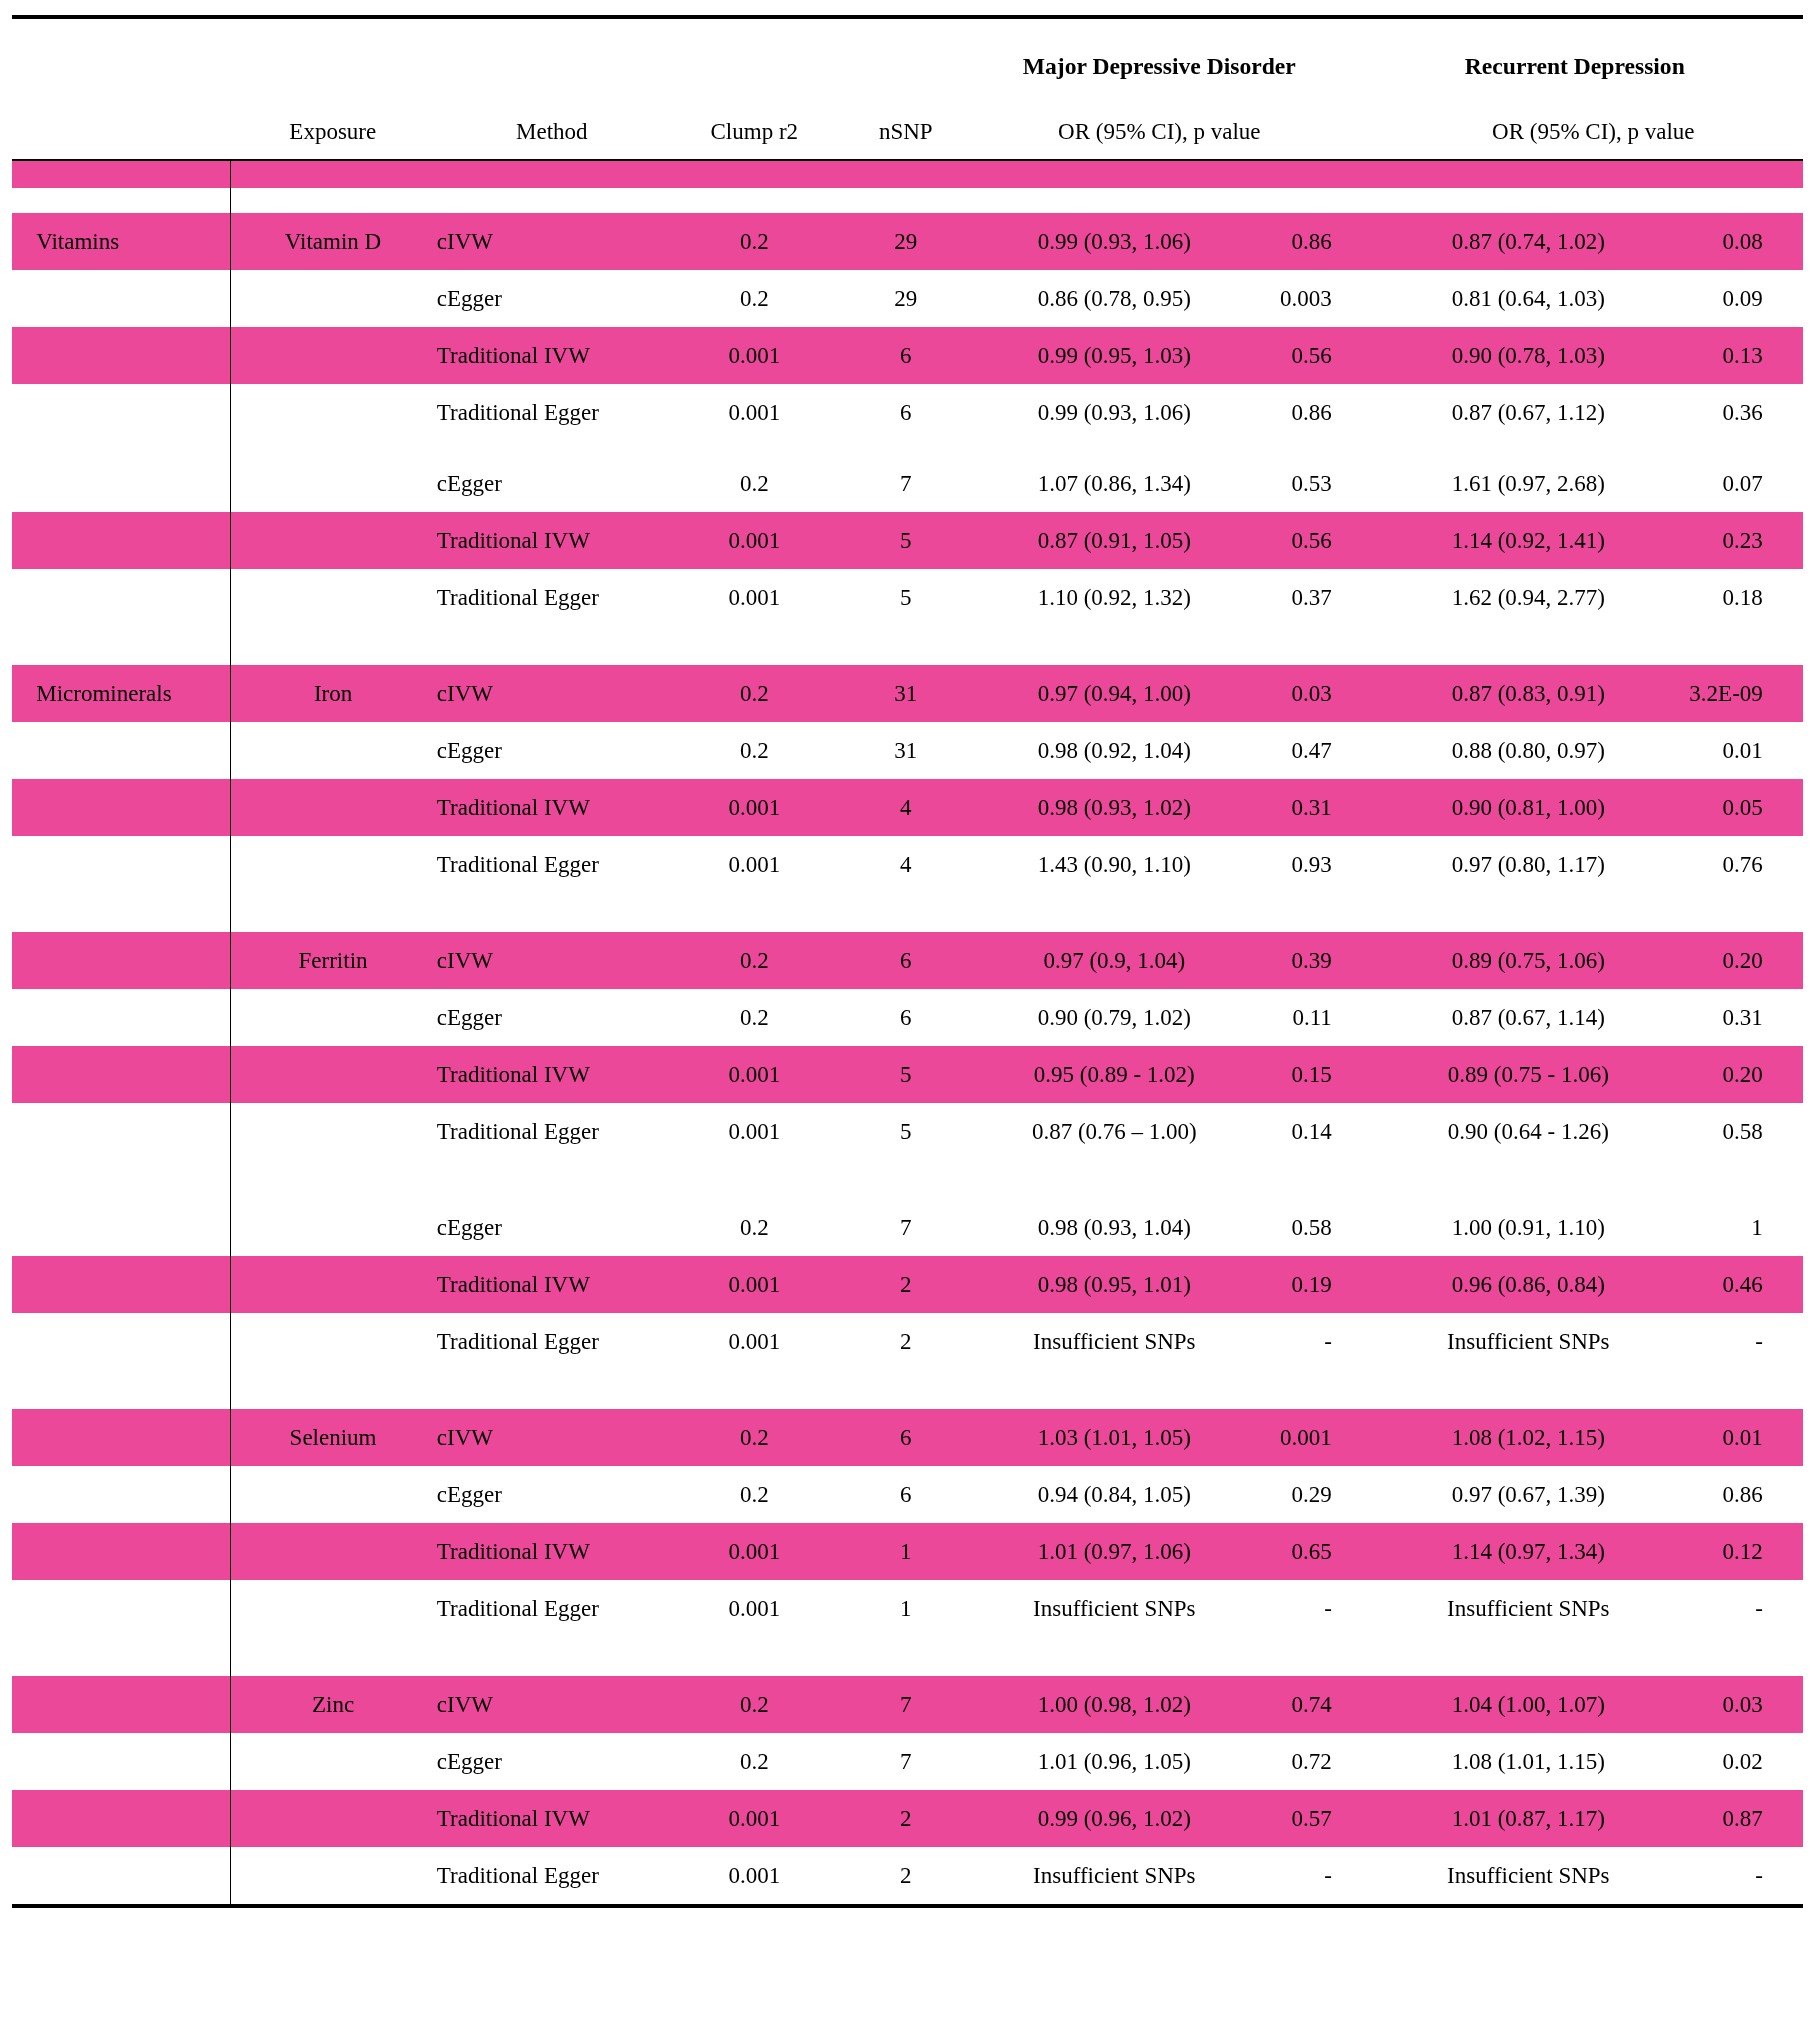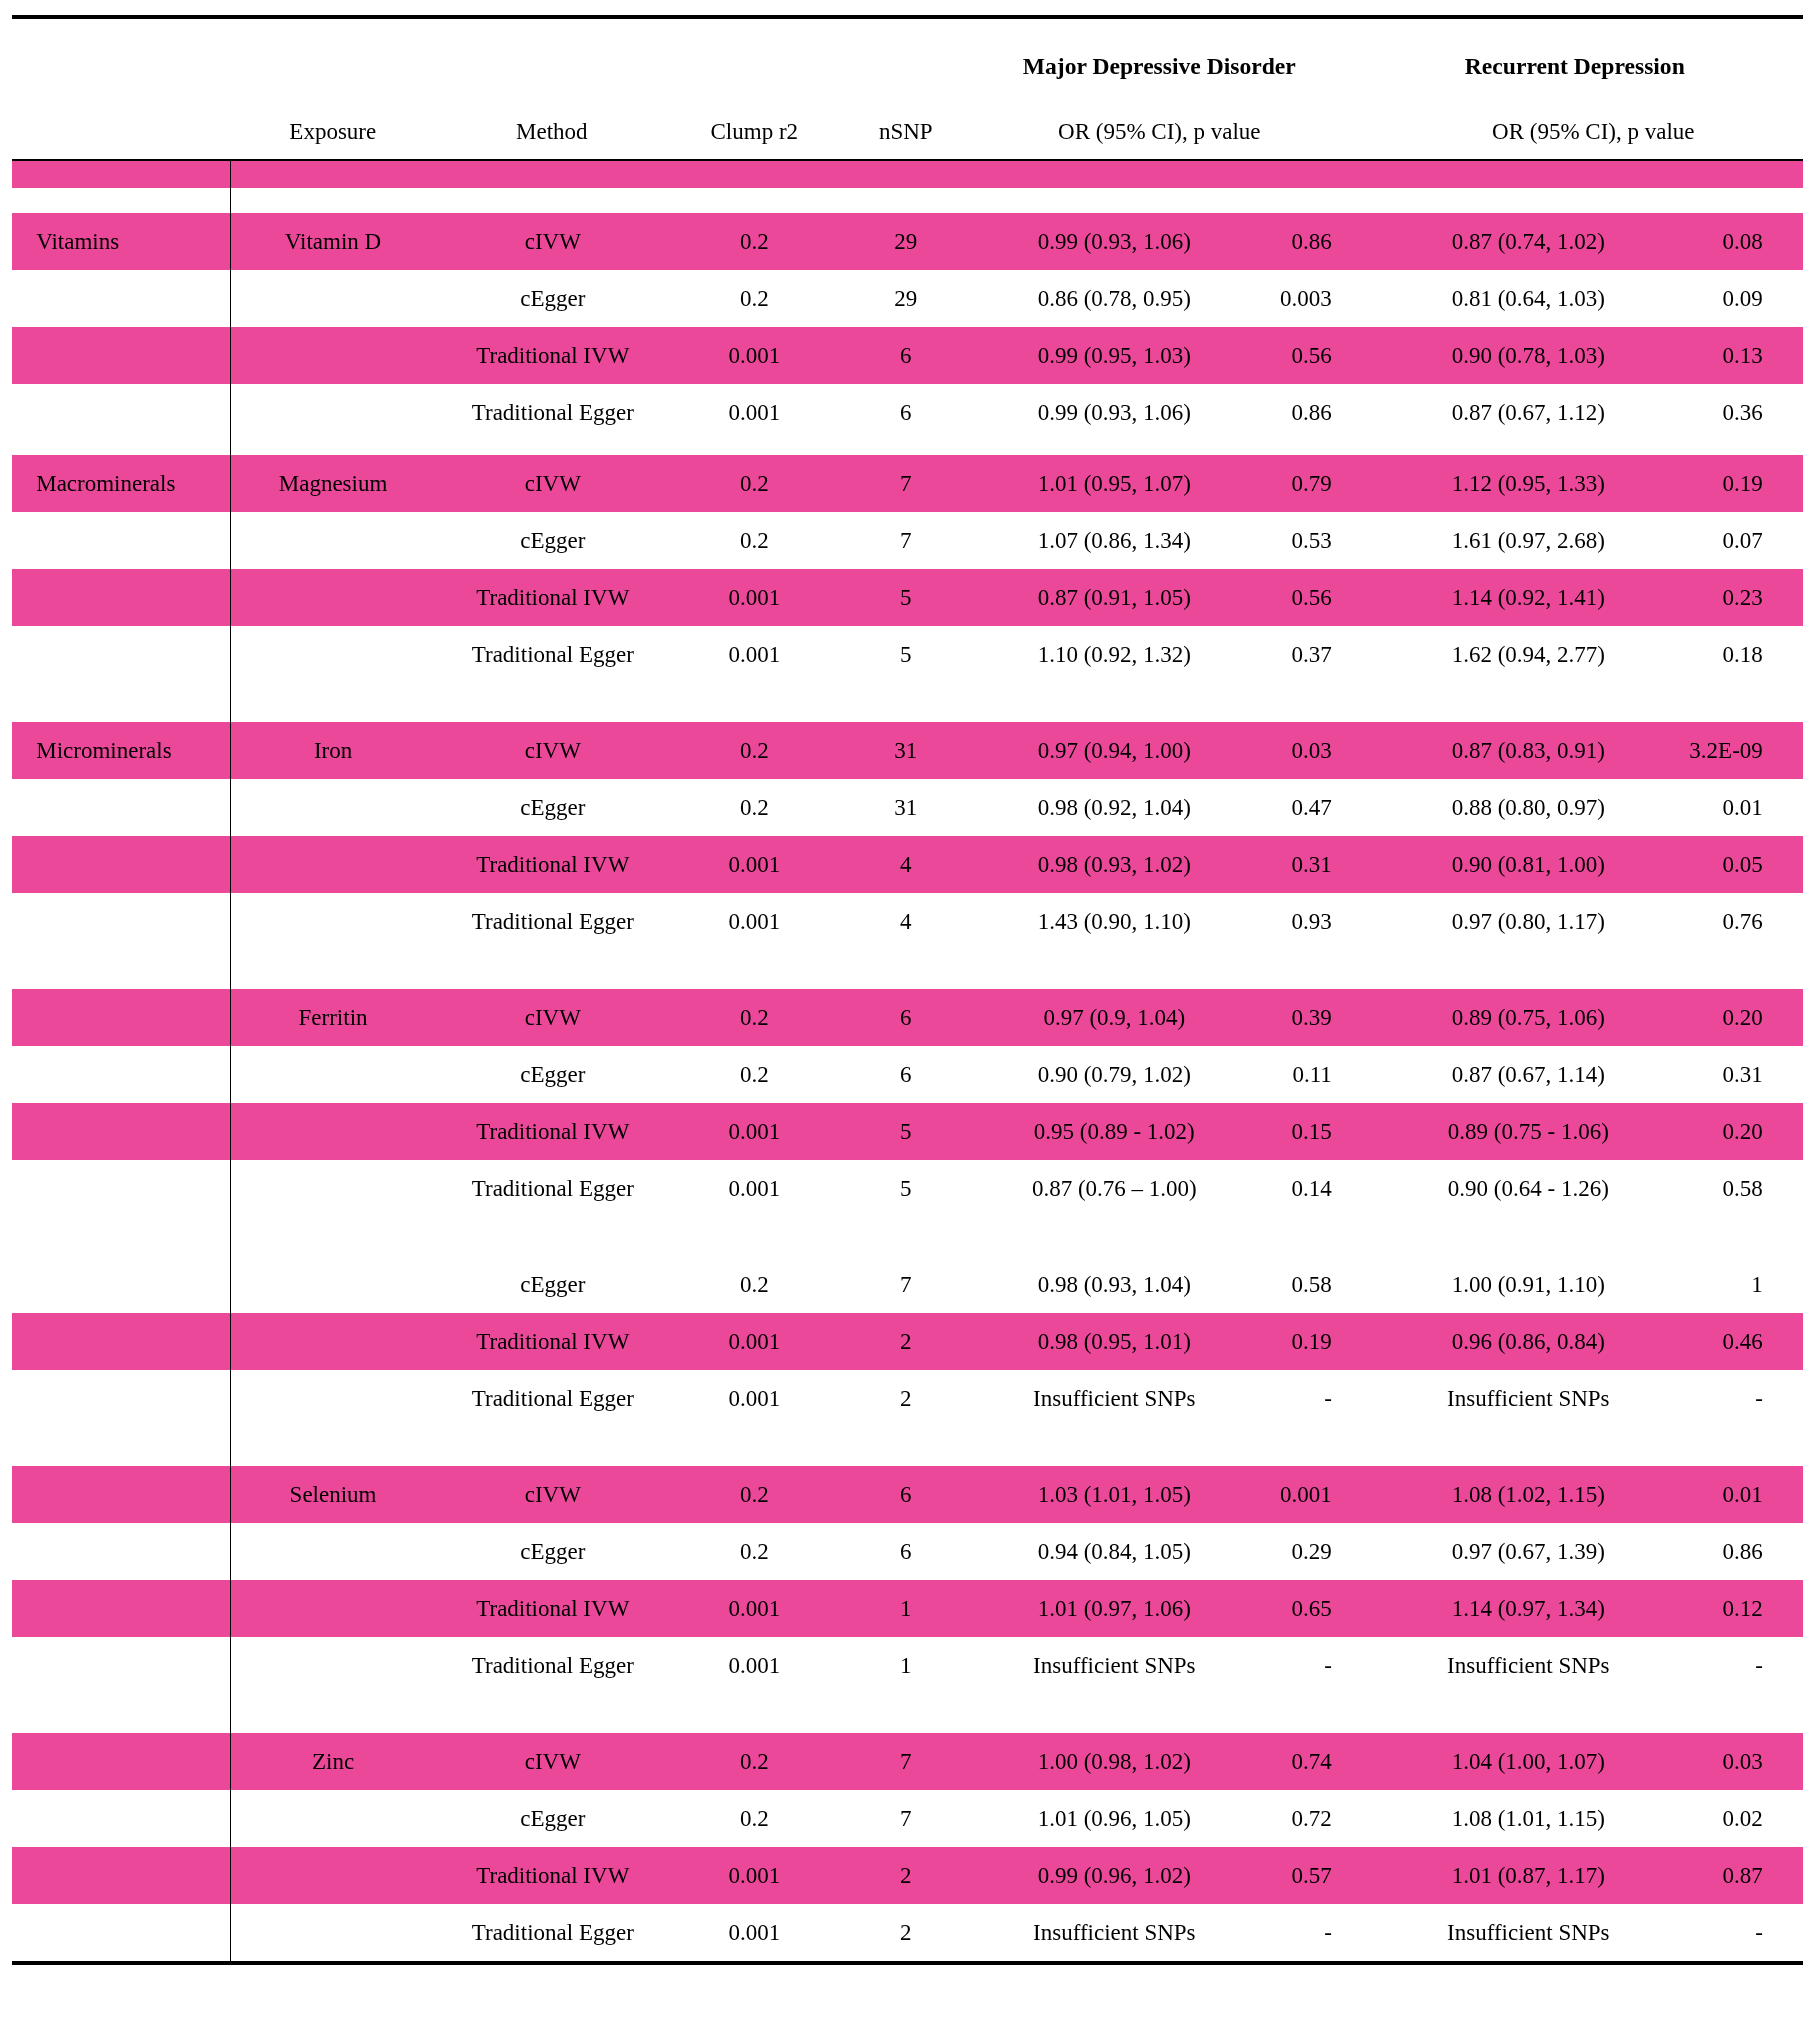--- a/index.html
+++ b/index.html
@@ -58,21 +58,21 @@
     overflow: hidden;
   }
   tbody tr.spacer td { height: auto; }
   tbody tr.shaded { background: #ec4899; }
   tbody td.cat {
     border-right: 1.2px solid #000000;
     text-align: left;
     padding-left: 24.4px;
   }
   .cell-center { text-align: center; }
-  .cell-method { text-align: center; padding-left: 2px; }
+  .cell-method { text-align: left; padding-left: 2px; }
   .cell-right { text-align: right; }
   .pad-p1 { padding-right: 15px; }
   .pad-p2 { padding-right: 40px; }
   .pad-rdor { padding-left: 33px; }
 </style>
 </head>
 <body>
 
 <div class="page">
 
@@ -175,31 +175,20 @@
           <td class="cat"></td>
           <td class="cell-center"></td>
           <td class="cell-method"></td>
           <td class="cell-center"></td>
           <td class="cell-center"></td>
           <td class="cell-center"></td>
           <td class="cell-right pad-p1"></td>
           <td class="cell-center pad-rdor"></td>
           <td class="cell-right pad-p2"></td>
         </tr>
-        <tr class="shaded">
-          <td class="cat">Macrominerals</td>
-          <td class="cell-center">Magnesium</td>
-          <td class="cell-method">cIVW</td>
-          <td class="cell-center">0.2</td>
-          <td class="cell-center">7</td>
-          <td class="cell-center">1.01 (0.95, 1.07)</td>
-          <td class="cell-right pad-p1">0.79</td>
-          <td class="cell-center pad-rdor">1.12 (0.95, 1.33)</td>
-          <td class="cell-right pad-p2">0.19</td>
-        </tr>
         <tr>
           <td class="cat"></td>
           <td class="cell-center"></td>
           <td class="cell-method">cEgger</td>
           <td class="cell-center">0.2</td>
           <td class="cell-center">7</td>
           <td class="cell-center">1.07 (0.86, 1.34)</td>
           <td class="cell-right pad-p1">0.53</td>
           <td class="cell-center pad-rdor">1.61 (0.97, 2.68)</td>
           <td class="cell-right pad-p2">0.07</td>

